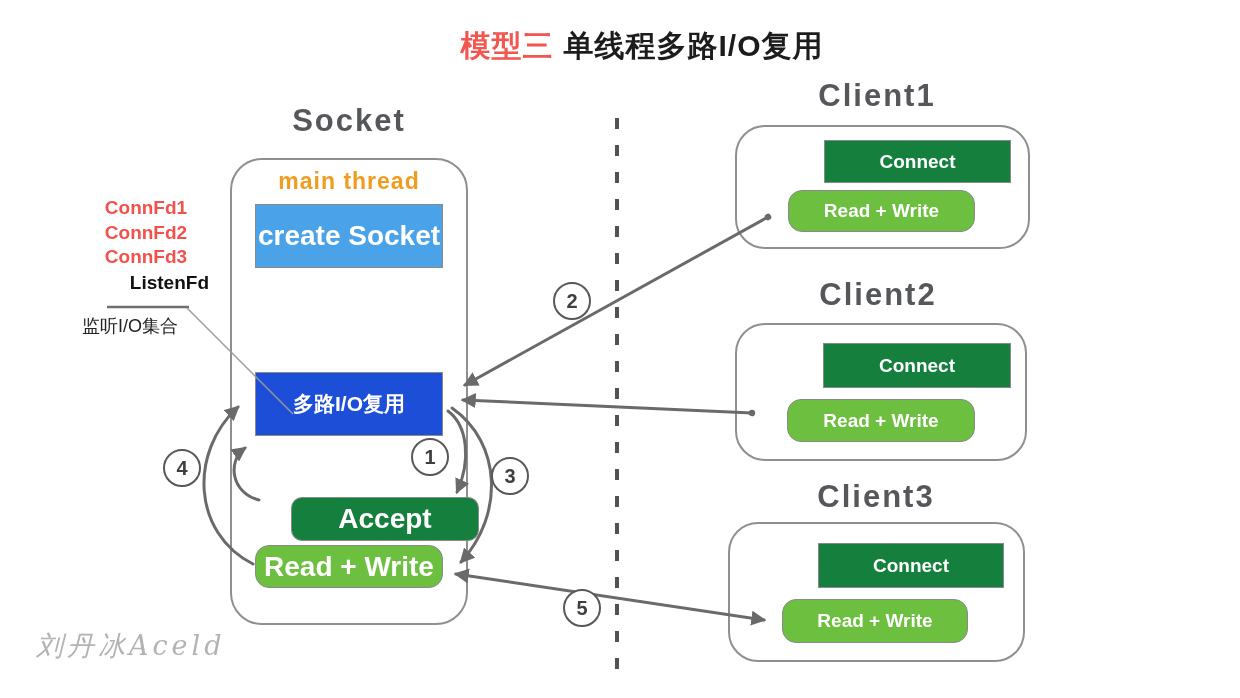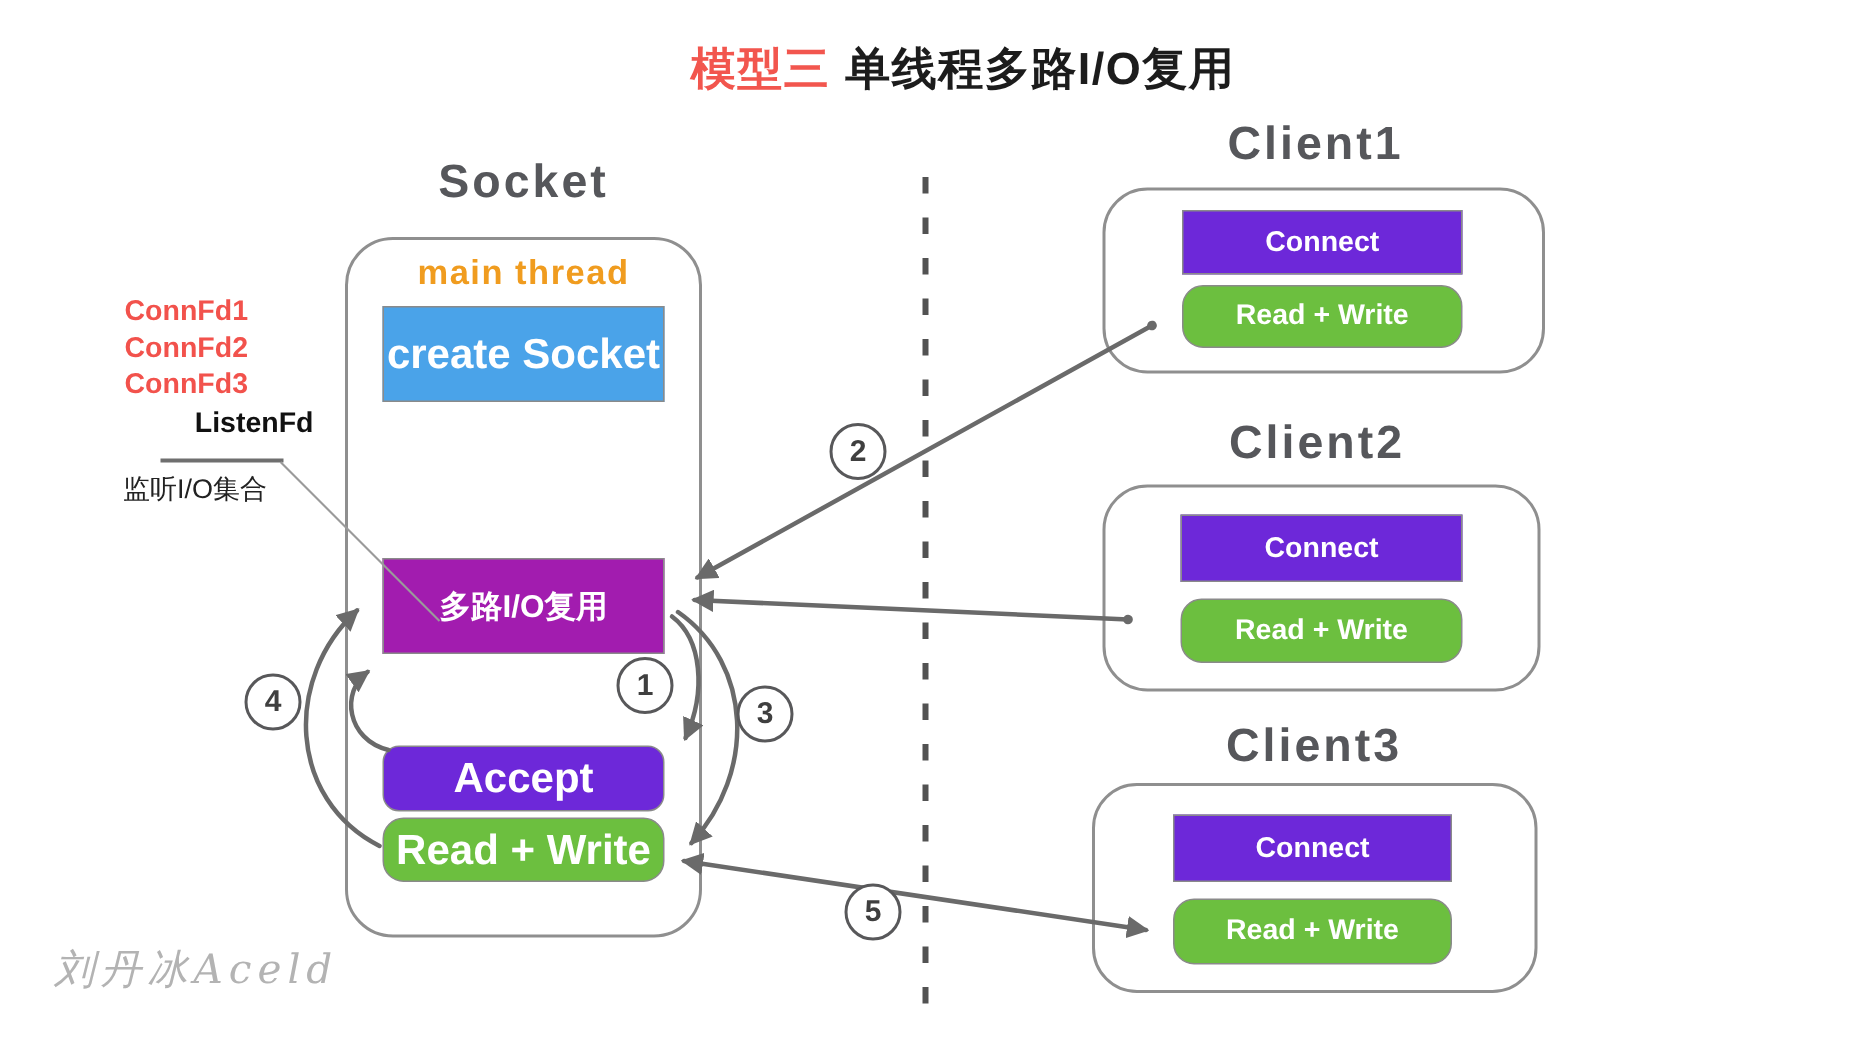--- a/index.html
+++ b/index.html
@@ -18,31 +18,31 @@
   .sec-title { font-size:31px; font-weight:bold; color:#56575b; text-align:center; letter-spacing:2px; }
 
   
   .round-box { border:2px solid #8f8f8f; border-radius:32px; background:#ffffff; }
 
   
   .step { display:flex; align-items:center; justify-content:center;
     color:#ffffff; font-weight:bold; font-size:28px;
     border:1px solid #8a8a8a; }
   .blue   { background:#4aa3e9; }
-  .purple { background:#a21caf; }
-  .red    { background:#6d28d9; }
+  .purple { background:#1d4ed8; }
+  .red    { background:#15803d;margin-left:36px; }
   .green  { background:#6cbf3f;border-radius:14px; }
 
   
   .main-thread { top:168px; left:230px; width:238px; text-align:center;
     color:#f09c1f; font-weight:bold; font-size:23px; letter-spacing:1px; }
   .s-step { left:255px; width:188px; }
 
   
-  .fd-conn { top:196px; left:83px; width:126px; 
+  .fd-conn { top:196px; left:83px; width:126px; text-align:center;
     color:#f2524c; font-weight:bold; font-size:19px; line-height:24.5px; }
   .fd-listen { top:272px; left:83px; width:126px; text-align:right;
     color:#111111; font-weight:bold; font-size:19px; }
   .fd-caption { top:314px; left:64px; width:132px; text-align:center;
     color:#222222; font-size:18px; }
 
   
   .client-title { width:240px; }
   .c-step { display:flex; align-items:center; justify-content:center;
     color:#ffffff; font-weight:bold; font-size:19px; border:1px solid #8a8a8a; }

